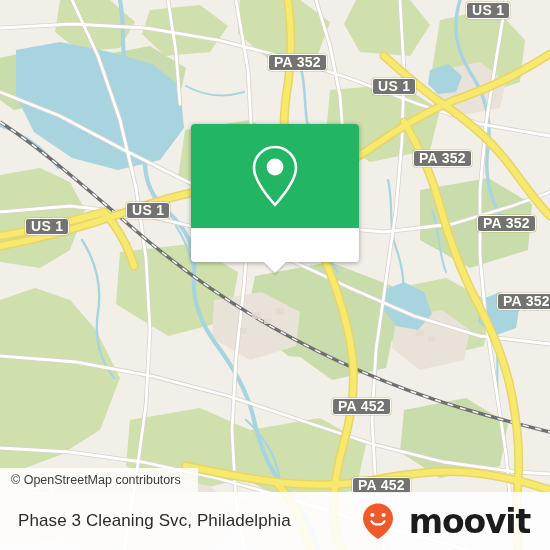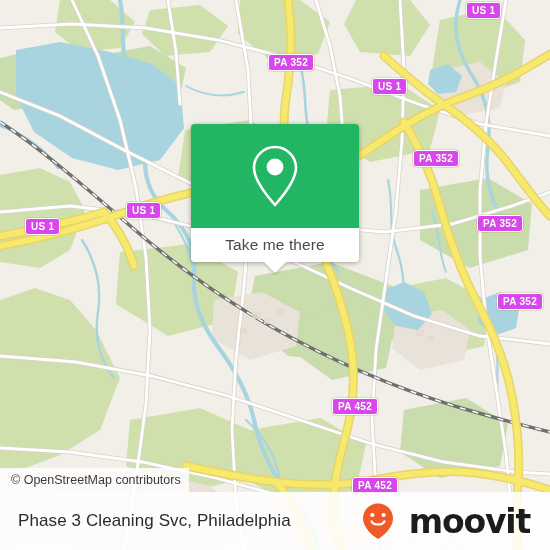--- a/index.html
+++ b/index.html
@@ -20,25 +20,25 @@
   #map {
     position: absolute;
     inset: 0;
     background: #f2efe9;
   }
   #map svg { display: block; width: 550px; height: 550px; }
 
   
   .shield {
     position: absolute;
-    background: #d946ef;
+    background: #737373;
     border: 1.5px solid #ffffff;
     border-radius: 3px;
     color: #ffffff;
-    font-size: 10px;
+    font-size: 14px;
     font-weight: bold;
     letter-spacing: .3px;
     line-height: 15px;
     height: 15px;
     padding: 0 5px;
     white-space: nowrap;
     text-shadow: 0 0 1px rgba(120,110,10,.35);
     box-shadow: 0 0 0 .5px rgba(170,160,40,.5);
   }
 
@@ -86,21 +86,21 @@
     border-top: 11px solid #ffffff;
     filter: drop-shadow(0 2px 1px rgba(0,0,0,.18));
   }
 
   
   #attribution {
     position: absolute;
     left: 0;
     top: 468px;
     height: 24px;
-    padding: 0 8px 0 11px;
+    padding: 0 17px 0 11px;
     display: flex;
     align-items: center;
     background: rgba(255,255,255,.82);
     color: #3a3a3a;
     font-size: 12.5px;
     white-space: nowrap;
   }
 
   
   #footer {
@@ -286,21 +286,20 @@
     </div>
 
   <div id="popup">
     <div id="popup-top">
       <svg width="56" height="68" viewBox="0 0 56 68">
         <path d="M28 5 C16.5 5 7 14.3 7 25.8 C7 38.5 20 54 28 63 C36 54 49 38.5 49 25.8 C49 14.3 39.5 5 28 5 Z" fill="none" stroke="#ffffff" stroke-width="2.6" stroke-linejoin="round"></path>
         <circle cx="28" cy="25" r="8.4" fill="#ffffff"></circle>
       </svg>
     </div>
     <div id="popup-bottom">
-      <span id="popup-label">Take me there</span>
       <div id="popup-tail"></div>
     </div>
   </div>
 
   <div id="attribution">
     <span>© OpenStreetMap contributors</span>
   </div>
 
   <div id="footer">
     <span id="footer-title">Phase 3 Cleaning Svc, Philadelphia</span>

